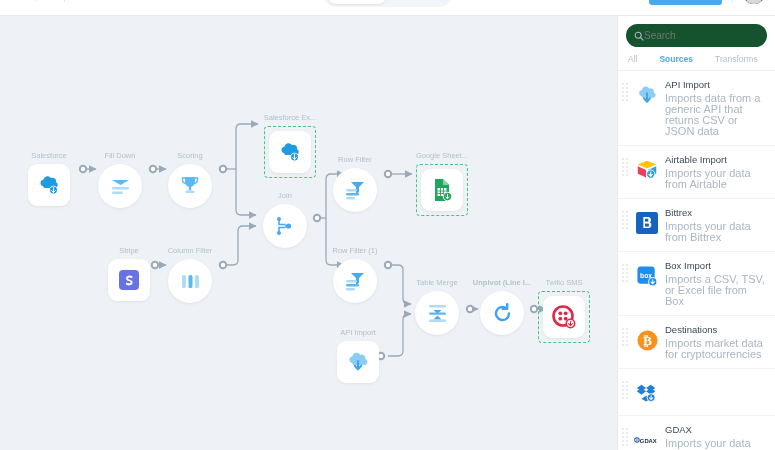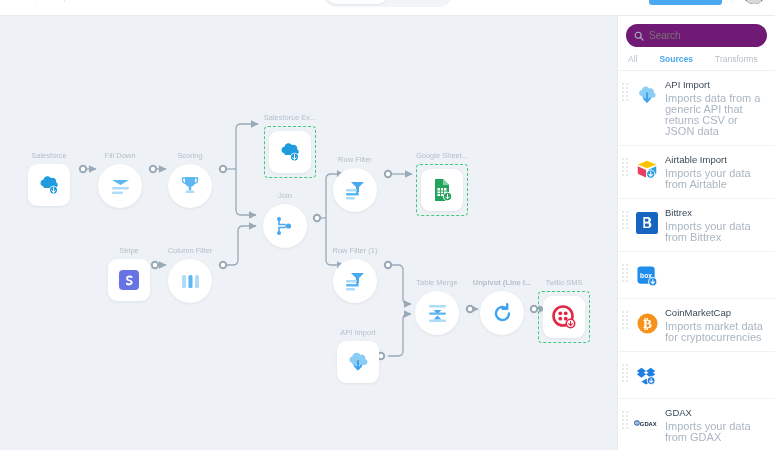--- a/index.html
+++ b/index.html
@@ -86,22 +86,22 @@
   }
 
   
   .sidebar {
     position: absolute; top: 16px; right: 0; width: 158px; height: 434px;
     background: #ffffff; border-left: 1px solid #e6ebf0;
     display: flex; flex-direction: column;
   }
   .search-wrap { padding: 8px 8px 5px 8px; }
   .search-box {
-    background: #701a75; border-radius: 13px; height: 23px;
-    display: flex; align-items: center; padding: 0 8px; gap: 5px;
+    background: #14532d; border-radius: 13px; height: 23px;
+    display: flex; align-items: center; padding: 0 8px; 
     cursor: text;
   }
   .search-box input {
     border: none; background: transparent; outline: none;
     font-size: 10px; color: #9aa7b4; width: 100%;
     font-family: "Liberation Sans", sans-serif;
   }
   .filters {
     display: flex; gap: 22px; padding: 2px 10px 6px 10px;
     border-bottom: 1px solid #eef1f4;
@@ -506,20 +506,24 @@
           <i></i>
         </div>
       <div class="item-icon">
         <svg width="23" height="23" viewBox="0 0 24 24">
           <rect x="1.5" y="1.5" width="18" height="18" rx="3.5" fill="#1f8ded"></rect>
           <text x="10.5" y="13.2" font-size="7" fill="#fff" text-anchor="middle" font-family="Liberation Sans, sans-serif" font-weight="bold">box</text>
           <circle cx="17.5" cy="17.5" r="4.3" fill="#1f8ded" stroke="#fff" stroke-width="1"></circle>
           <path d="M17.5 15.3v4.3M15.7 17.7l1.8 1.8 1.8-1.8" stroke="#fff" stroke-width="1.1" fill="none" stroke-linecap="round"></path>
         </svg>
       </div>
+      <div class="item-text">
+        <div class="item-name">Box Import</div>
+        <div class="item-desc">Imports a CSV, TSV, or Excel file from Box</div>
+      </div>
     </div>
 
     <div class="item">
       <div class="grip">
           <i></i>
           <i></i>
           <i></i>
           <i></i>
           <i></i>
           <i></i>
@@ -528,21 +532,21 @@
           <i></i>
           <i></i>
         </div>
       <div class="item-icon">
         <svg width="23" height="23" viewBox="0 0 24 24">
           <circle cx="12" cy="12" r="10.5" fill="#f7931a"></circle>
           <text x="12" y="17" font-size="14" fill="#fff" text-anchor="middle" font-family="Liberation Serif, serif" font-weight="bold">₿</text>
         </svg>
       </div>
       <div class="item-text">
-        <div class="item-name">CoinMarketCap</div>
+        <div class="item-name">Destinations</div>
         <div class="item-desc">Imports market data for cryptocurrencies</div>
       </div>
     </div>
 
     <div class="item">
       <div class="grip">
           <i></i>
           <i></i>
           <i></i>
           <i></i>

